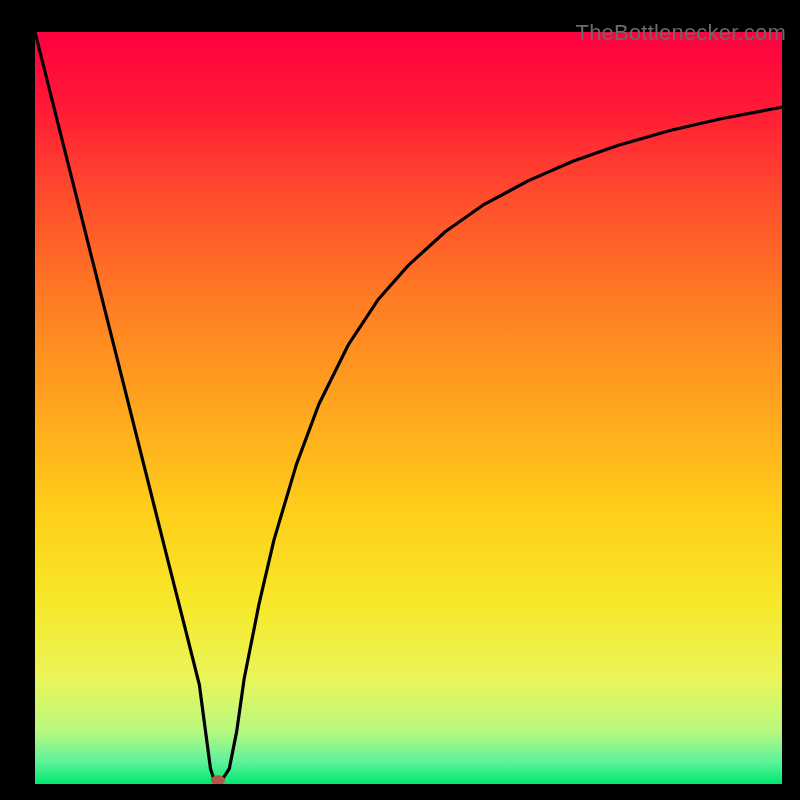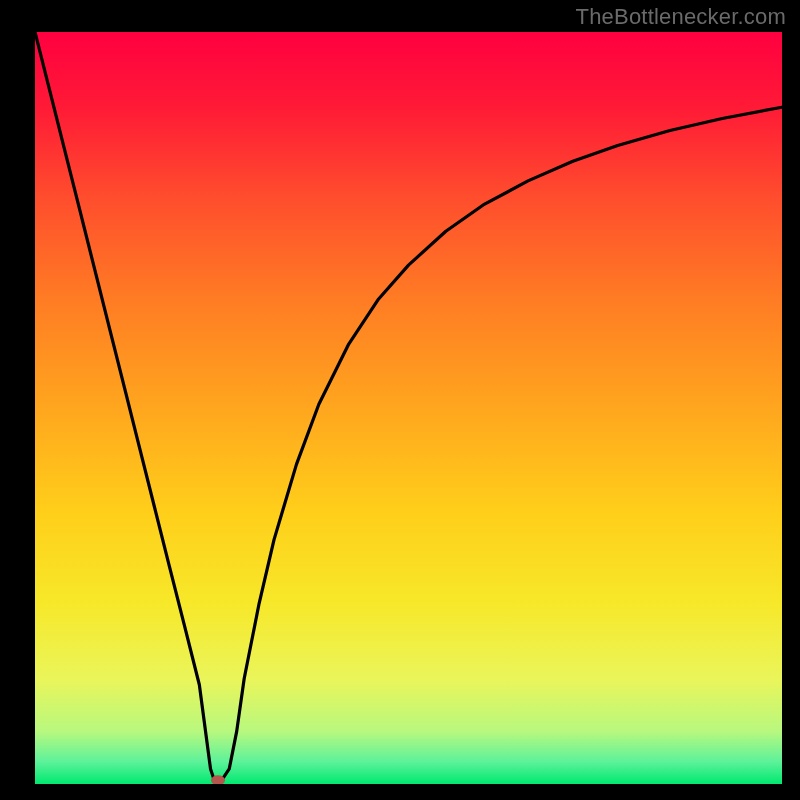--- a/index.html
+++ b/index.html
@@ -13,21 +13,21 @@
   }
   .chart-frame {
     position: absolute;
     left: 0;
     top: 0;
     width: 800px;
     height: 800px;
   }
   .attribution {
     position: absolute;
-    top: 4px;
+    top: 20px;
     right: 14px;
     color: #6a6a6a;
     font-size: 22px;
     letter-spacing: 0.2px;
     font-weight: 400;
   }
 </style>
 </head>
 <body>
 

